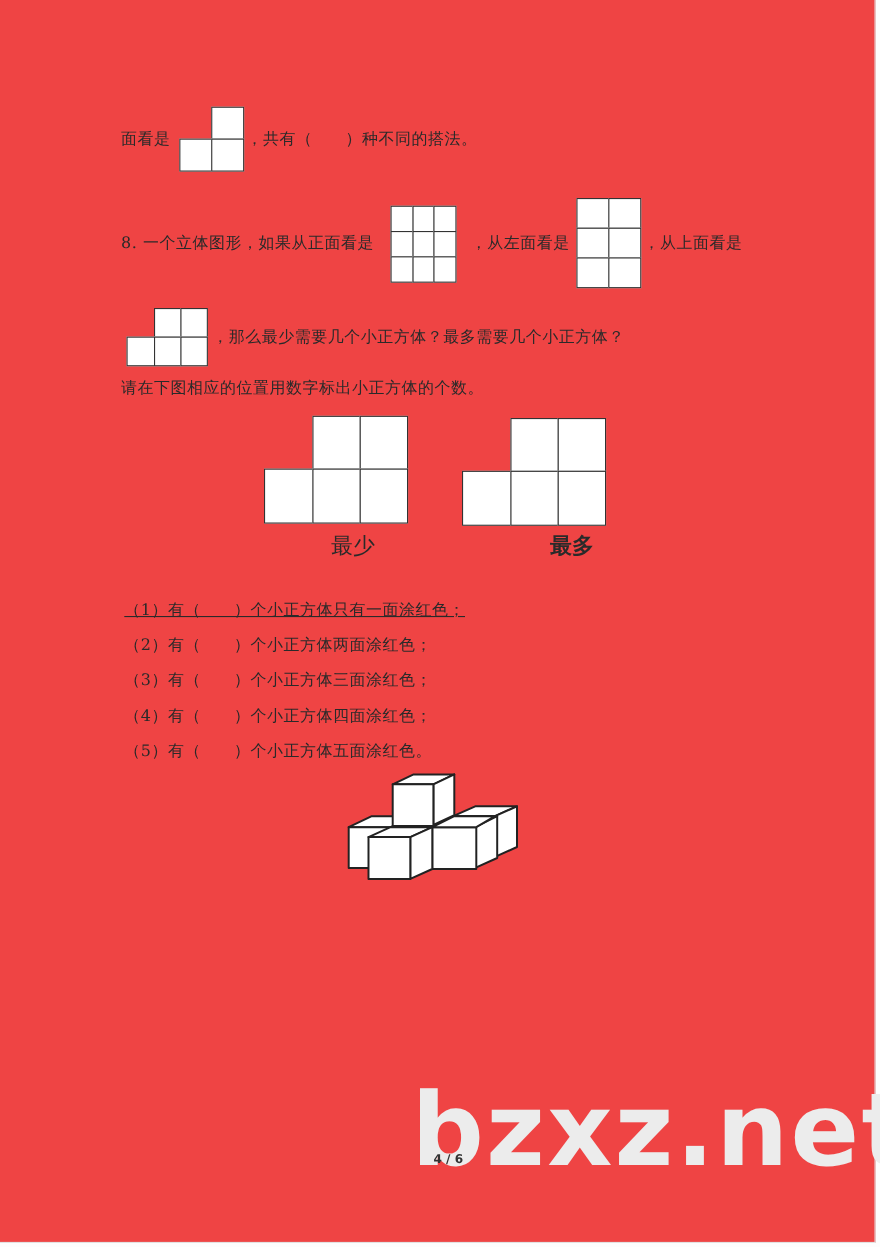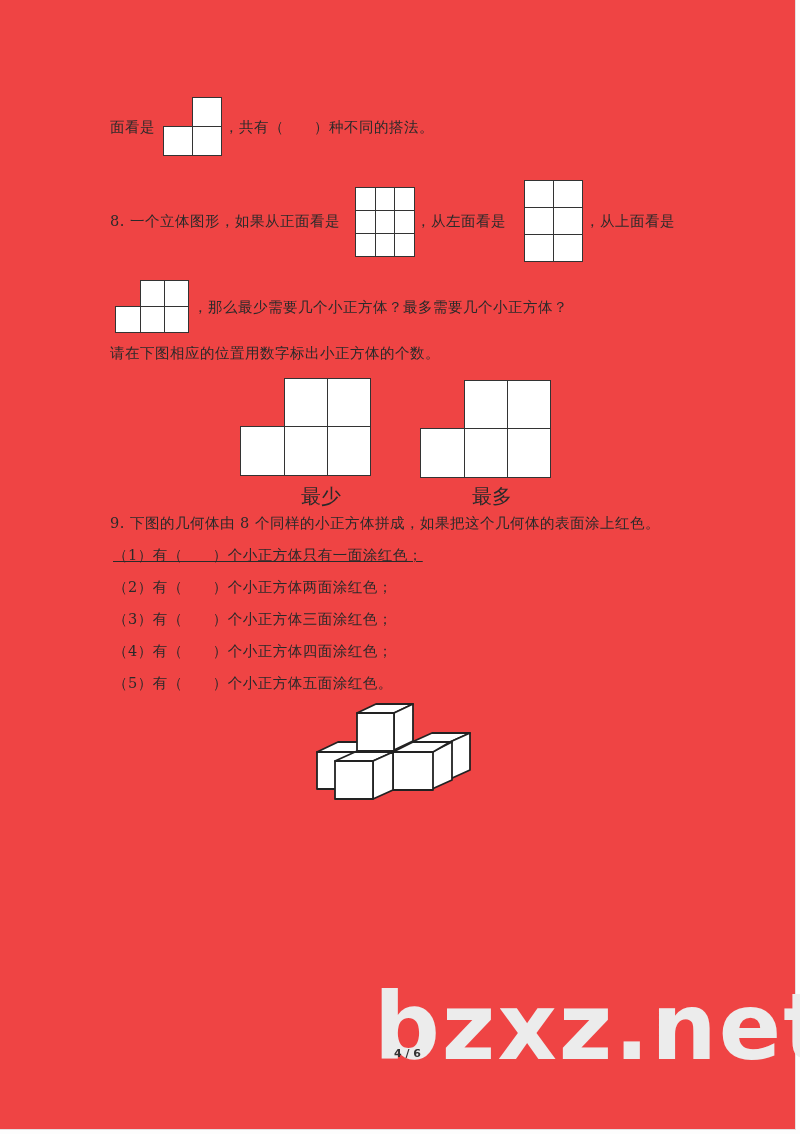--- a/index.html
+++ b/index.html
@@ -46,21 +46,21 @@
     <div class="cell" style="left:355px; top:187px; width:21px; height:24px;"></div>
     <div class="cell" style="left:375px; top:187px; width:20px; height:24px;"></div>
     <div class="cell" style="left:394px; top:187px; width:21px; height:24px;"></div>
     <div class="cell" style="left:355px; top:210px; width:21px; height:24px;"></div>
     <div class="cell" style="left:375px; top:210px; width:20px; height:24px;"></div>
     <div class="cell" style="left:394px; top:210px; width:21px; height:24px;"></div>
     <div class="cell" style="left:355px; top:233px; width:21px; height:24px;"></div>
     <div class="cell" style="left:375px; top:233px; width:20px; height:24px;"></div>
     <div class="cell" style="left:394px; top:233px; width:21px; height:24px;"></div>
   </div>
-  <span class="txt" style="left:416px; top:212px;">，从左面看是</span>
+  <span class="txt" style="left:428px; top:212px;">，从左面看是</span>
   <div>
     <div class="cell" style="left:524px; top:180px; width:30px; height:28px;"></div>
     <div class="cell" style="left:553px; top:180px; width:30px; height:28px;"></div>
     <div class="cell" style="left:524px; top:207px; width:30px; height:28px;"></div>
     <div class="cell" style="left:553px; top:207px; width:30px; height:28px;"></div>
     <div class="cell" style="left:524px; top:234px; width:30px; height:28px;"></div>
     <div class="cell" style="left:553px; top:234px; width:30px; height:28px;"></div>
   </div>
   <span class="txt" style="left:585px; top:212px;">，从上面看是</span>
 
@@ -84,23 +84,22 @@
   </div>
   <span class="label" style="left:301px; top:483px;">最少</span>
 
   <div>
     <div class="cell" style="left:464px; top:380px; width:44px; height:49px;"></div>
     <div class="cell" style="left:507px; top:380px; width:44px; height:49px;"></div>
     <div class="cell" style="left:420px; top:428px; width:45px; height:50px;"></div>
     <div class="cell" style="left:464px; top:428px; width:44px; height:50px;"></div>
     <div class="cell" style="left:507px; top:428px; width:44px; height:50px;"></div>
   </div>
-  <span class="label" style="left:472px; top:483px;">最多</span>
+  <span class="label" style="left:500px; top:483px;font-weight:bold;">最多</span>
 
-  <span class="txt" style="left:110px; top:514px;">9. 下图的几何体由 8 个同样的小正方体拼成，如果把这个几何体的表面涂上红色。</span>
   <span class="txt" style="left:113px; top:546px;text-decoration:underline;">（1）有（　　）个小正方体只有一面涂红色；</span>
   <span class="txt" style="left:113px; top:578px;">（2）有（　　）个小正方体两面涂红色；</span>
   <span class="txt" style="left:113px; top:610px;">（3）有（　　）个小正方体三面涂红色；</span>
   <span class="txt" style="left:113px; top:642px;">（4）有（　　）个小正方体四面涂红色；</span>
   <span class="txt" style="left:113px; top:674px;">（5）有（　　）个小正方体五面涂红色。</span>
 
   <svg style="position:absolute; left:300px; top:690px;" width="200" height="120" viewBox="0 0 200 120">
     <g fill="#fff" stroke="#222" stroke-width="1.8" stroke-linejoin="round">
 
       <polygon points="17,62 38,52 76,52 55,62"></polygon>

